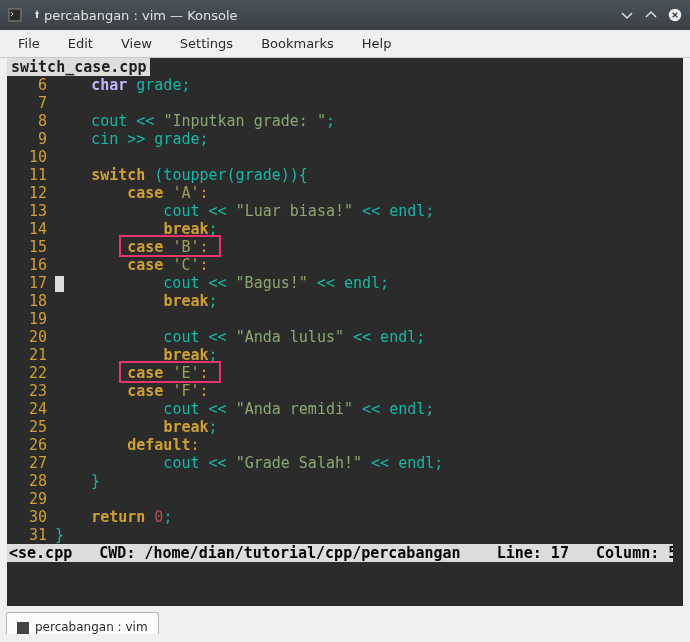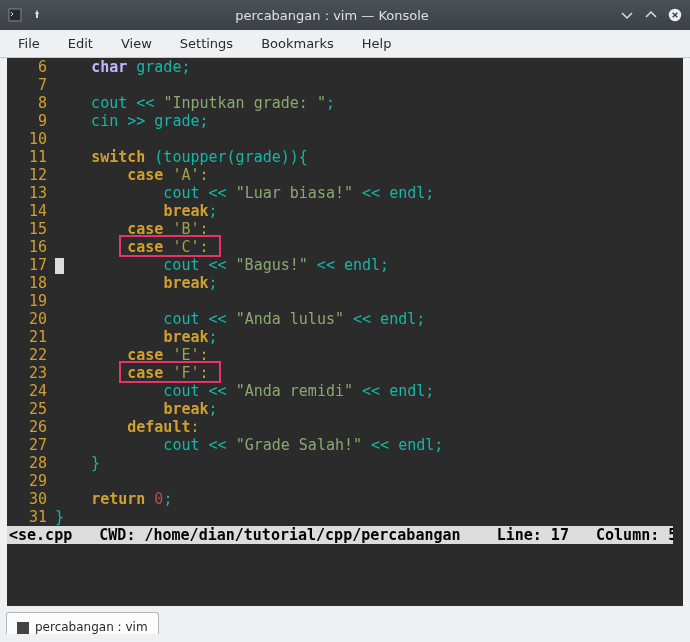--- a/index.html
+++ b/index.html
@@ -13,21 +13,21 @@
   .titlebar {
     height: 30px;
     background: linear-gradient(to bottom, #4a5258, #3b4045);
     display: flex;
     align-items: center;
     color: #e0e0e0;
     padding: 0 8px;
     font-size: 13px;
   }
   .titlebar .left-icons { display: flex; gap: 8px; align-items: center; }
-  .titlebar .title { flex: 1; text-align: center; }
+  .titlebar .title { flex: 1; }
   .titlebar .right-icons { display: flex; gap: 10px; align-items: center; }
   .tb-icon { width: 14px; height: 14px; display: inline-flex; align-items: center; justify-content: center; }
   .menubar {
     height: 28px;
     background: #eff0f1;
     display: flex;
     align-items: center;
     padding: 0 4px;
     font-size: 13px;
     color: #2a2a2a;
@@ -178,20 +178,23 @@
 <div class="menubar">
   <div class="item">File</div>
   <div class="item">Edit</div>
   <div class="item">View</div>
   <div class="item">Settings</div>
   <div class="item">Bookmarks</div>
   <div class="item">Help</div>
 </div>
 
 <div class="terminal">
+  <div class="tabline">
+    <span class="tab">switch_case.cpp</span>
+  </div>
   <div class="code-area" id="code-area">
       <div class="code-line"><span class="gutter">6</span><span class="code-text"><span>    </span><span class="k-type">char</span><span class="k-op"> grade;</span></span></div>
       <div class="code-line"><span class="gutter">7</span><span class="code-text"><span></span></span></div>
       <div class="code-line"><span class="gutter">8</span><span class="code-text"><span class="k-op">    cout &lt;&lt; </span><span class="k-str">"Inputkan grade: "</span><span class="k-op">;</span></span></div>
       <div class="code-line"><span class="gutter">9</span><span class="code-text"><span class="k-op">    cin &gt;&gt; grade;</span></span></div>
       <div class="code-line"><span class="gutter">10</span><span class="code-text"><span></span></span></div>
       <div class="code-line"><span class="gutter">11</span><span class="code-text"><span>    </span><span class="k-kw">switch</span><span class="k-op"> (toupper(grade)){</span></span></div>
       <div class="code-line"><span class="gutter">12</span><span class="code-text"><span>        </span><span class="k-kw">case</span><span> </span><span class="k-char">'A'</span><span class="k-punc">:</span></span></div>
       <div class="code-line"><span class="gutter">13</span><span class="code-text"><span class="k-op">            cout &lt;&lt; </span><span class="k-str">"Luar biasa!"</span><span class="k-op"> &lt;&lt; endl;</span></span></div>
       <div class="code-line"><span class="gutter">14</span><span class="code-text"><span>            </span><span class="k-kw">break</span><span class="k-op">;</span></span></div>

